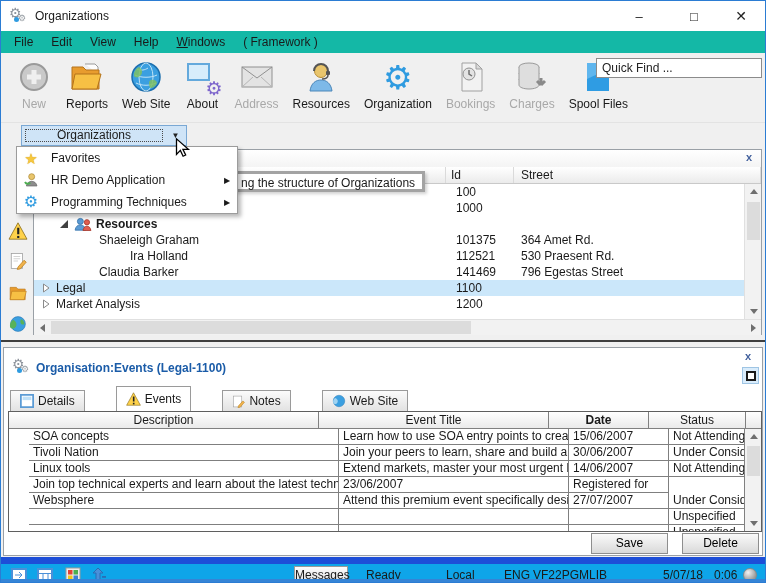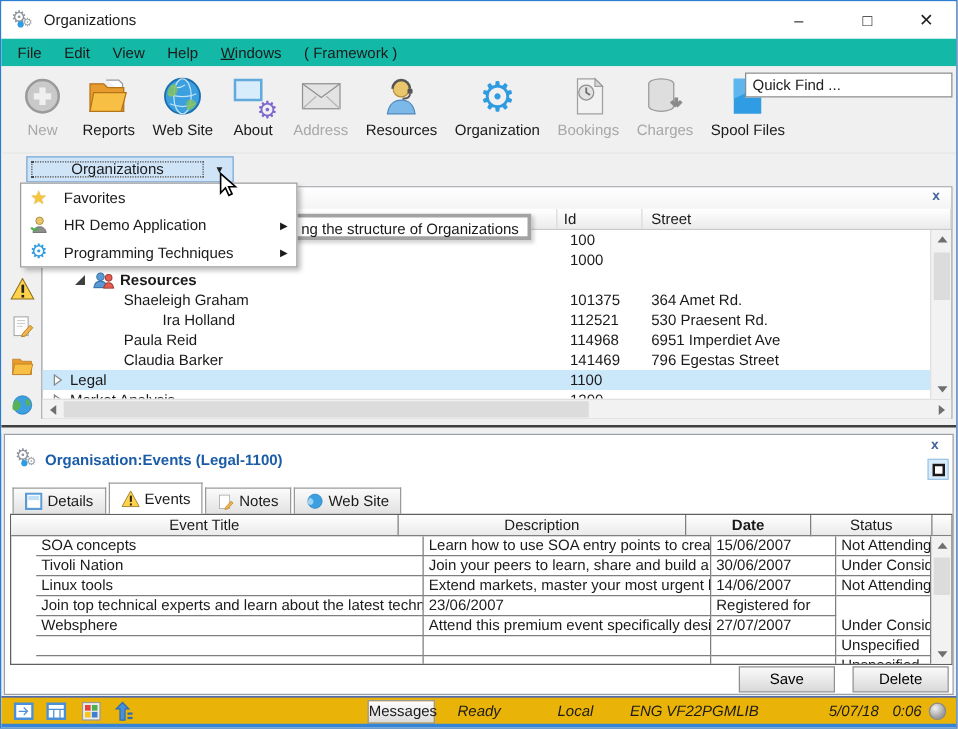--- a/index.html
+++ b/index.html
@@ -74,41 +74,41 @@
   
   .splitter{position:absolute;left:0;top:335px;right:0;height:11px;background:#f0f0f0;}
   .splitter::before{content:"";position:absolute;left:0;right:0;top:4px;height:2px;background:#3f3f3f;}
   
   .epanel{position:absolute;left:2px;top:346px;right:2px;height:209px;background:#fff;border:1px solid #9aa0a6;}
   .ep-close{position:absolute;right:7px;top:1px;font-size:11px;font-weight:bold;color:#44629e;padding:1px 4px;}
   .ep-max{position:absolute;right:3px;top:19px;width:17px;height:17px;background:#d9ecfb;border:1px solid #9fc5e4;display:flex;align-items:center;justify-content:center;}
   .ep-max i{display:block;width:10px;height:10px;border:2px solid #1a1a1a;background:#fff;}
   .ep-title{position:absolute;left:32px;top:13px;font-weight:bold;color:#1b5ca8;font-size:12px;}
   .ep-gears{position:absolute;left:8px;top:10px;}
-  .tabs{position:absolute;left:6px;top:38px;height:25px;display:flex;align-items:flex-end;}
+  .tabs{position:absolute;left:6px;top:38px;height:25px;display:flex;align-items:flex-end;gap:29px;}
   .tab{height:21px;display:flex;align-items:center;gap:4px;padding:0 9px;background:linear-gradient(#fbfbfb,#e2e2e2);border:1px solid #9a9a9a;border-bottom:none;margin-right:2px;font-size:12px;}
   .tab.active{height:25px;background:#fff;position:relative;z-index:2;}
   .tab .tabic{display:flex;align-items:center;}
   
   .etable{position:absolute;left:4px;top:63px;width:754px;height:121px;border:1px solid #5f5f5f;background:#fff;}
   .ehead{display:grid;grid-template-columns:310px 230px 100px 97px 1fr;height:17px;background:linear-gradient(#ffffff,#e9e9e9);font-size:12px;}
   .ehead .ec{border-right:1px solid #808080;border-bottom:1px solid #808080;display:flex;align-items:center;justify-content:center;}
   .ehead .ec:last-child{border-right:none;}
   .erows{position:absolute;left:0;top:17px;right:17px;bottom:0;overflow:hidden;}
   .erow{display:grid;grid-template-columns:310px 230px 100px 97px;height:16px;font-size:12px;margin-left:20px;}
   .erow .ec{border-right:1px solid #7f7f7f;border-bottom:1px solid #7f7f7f;padding:0 4px;white-space:nowrap;overflow:hidden;line-height:15px;}
   .evscroll{position:absolute;right:0;top:17px;bottom:0;width:17px;background:#f2f2f2;border-left:1px solid #808080;}
   
   .pbtn{position:absolute;top:185px;width:77px;height:21px;background:linear-gradient(#fafafa,#d9d9d9);border:1px solid #8e8e8e;font-family:"Liberation Sans",sans-serif;font-size:12px;text-align:center;line-height:19px;}
   .btn-save{left:587px;} .btn-delete{left:678px;}
   
-  .statusbar{position:absolute;left:0;top:556px;right:0;height:23px;background:#eab308;border-top:1px solid #1d4ed8;}
+  .statusbar{position:absolute;left:0;top:556px;right:0;height:23px;background:#0ea5e9;border-top:7px solid #1d4ed8;}
   .sb-ic{position:absolute;top:3px;width:16px;height:16px;}
   .sb-msg{position:absolute;left:293px;top:2px;width:54px;height:19px;background:linear-gradient(#fdfdfd,#dcdcdc);border:1px solid #9a9a9a;font-size:12px;text-align:center;line-height:17px;}
-  .sb-txt{position:absolute;top:4px;font-size:12px;white-space:nowrap;font-style:italic;}
+  .sb-txt{position:absolute;top:4px;font-size:12px;white-space:nowrap;}
   .led{position:absolute;left:742px;top:4px;width:14px;height:14px;border-radius:50%;background:radial-gradient(circle at 35% 30%,#f2f2f2,#9a9a9a 70%);border:1px solid #8a8a8a;}
   .bottomedge{position:absolute;left:0;right:0;bottom:0;height:3px;background:#3584d6;}
   
   .ddmenu{position:absolute;left:15px;top:145px;width:222px;background:#fff;border:1px solid #9c9c9c;box-shadow:3px 3px 4px rgba(0,0,0,.28);z-index:20;}
   .mitem{height:22px;display:flex;align-items:center;}
   .mic{width:28px;display:flex;align-items:center;justify-content:center;flex:0 0 auto;}
   .mlabel{flex:1;padding-left:6px;font-size:12px;}
   .marrow{width:20px;font-size:8px;color:#1a1a1a;text-align:center;}
   .star{color:#f6c73e;font-size:15px;text-shadow:0 0 1px #c08f14;line-height:1;}
   .tooltip{position:absolute;left:230px;top:170px;height:21px;background:#fff;border:3px solid #a3a3a3;padding:2px 7px;font-size:12px;z-index:10;white-space:nowrap;box-shadow:2px 2px 3px rgba(0,0,0,.18);}
@@ -340,27 +340,20 @@
           </div>
           <div class="trow">
             <span class="tc name" style="padding-left:96px;">
                 <span>Ira Holland</span>
               </span>
             <span class="tc id">112521</span>
             <span class="tc street">530 Praesent Rd.</span>
           </div>
           <div class="trow">
             <span class="tc name" style="padding-left:65px;">
-                <span>Paula Reid</span>
-              </span>
-            <span class="tc id">114968</span>
-            <span class="tc street">6951 Imperdiet Ave</span>
-          </div>
-          <div class="trow">
-            <span class="tc name" style="padding-left:65px;">
                 <span>Claudia Barker</span>
               </span>
             <span class="tc id">141469</span>
             <span class="tc street">796 Egestas Street</span>
           </div>
           <div class="trow sel">
             <span class="tc name" style="padding-left:7px;">
               <span class="expander">
                   <svg width="10" height="10">
                     <path d="M2.5 1v8l5.5-4z" fill="#fff" stroke="#8a8a8a"></path>
@@ -455,22 +448,22 @@
               <circle cx="17" cy="17" r="14" fill="#3b9fe0" stroke="#1c6fae"></circle>
               <path d="M8 10c4 2 8 6 5 11s-8 3-10 0c-1-4 1-9 5-11z" fill="#9fd3f2"></path>
             </svg>
           </span>
         <span>Web Site</span>
       </div>
     </div>
 
     <div class="etable">
       <div class="ehead">
+        <span class="ec">Description</span>
         <span class="ec">Event Title</span>
-        <span class="ec">Description</span>
         <span class="ec bold">Date</span>
         <span class="ec">Status</span>
         <span class="ec"></span>
       </div>
       <div class="erows">
         <div class="erow">
           <span class="ec">SOA concepts</span>
             <span class="ec">Learn how to use SOA entry points to create an SOA lifecycle that fosters in...</span>
             <span class="ec">15/06/2007</span>
             <span class="ec">Not Attending</span>

